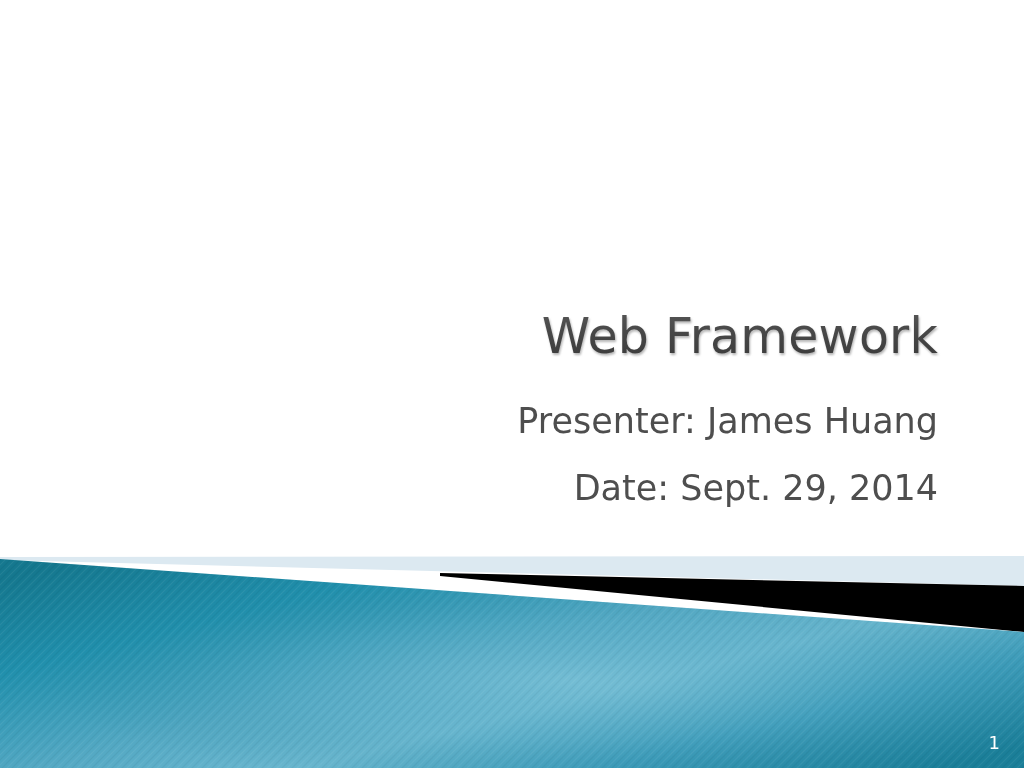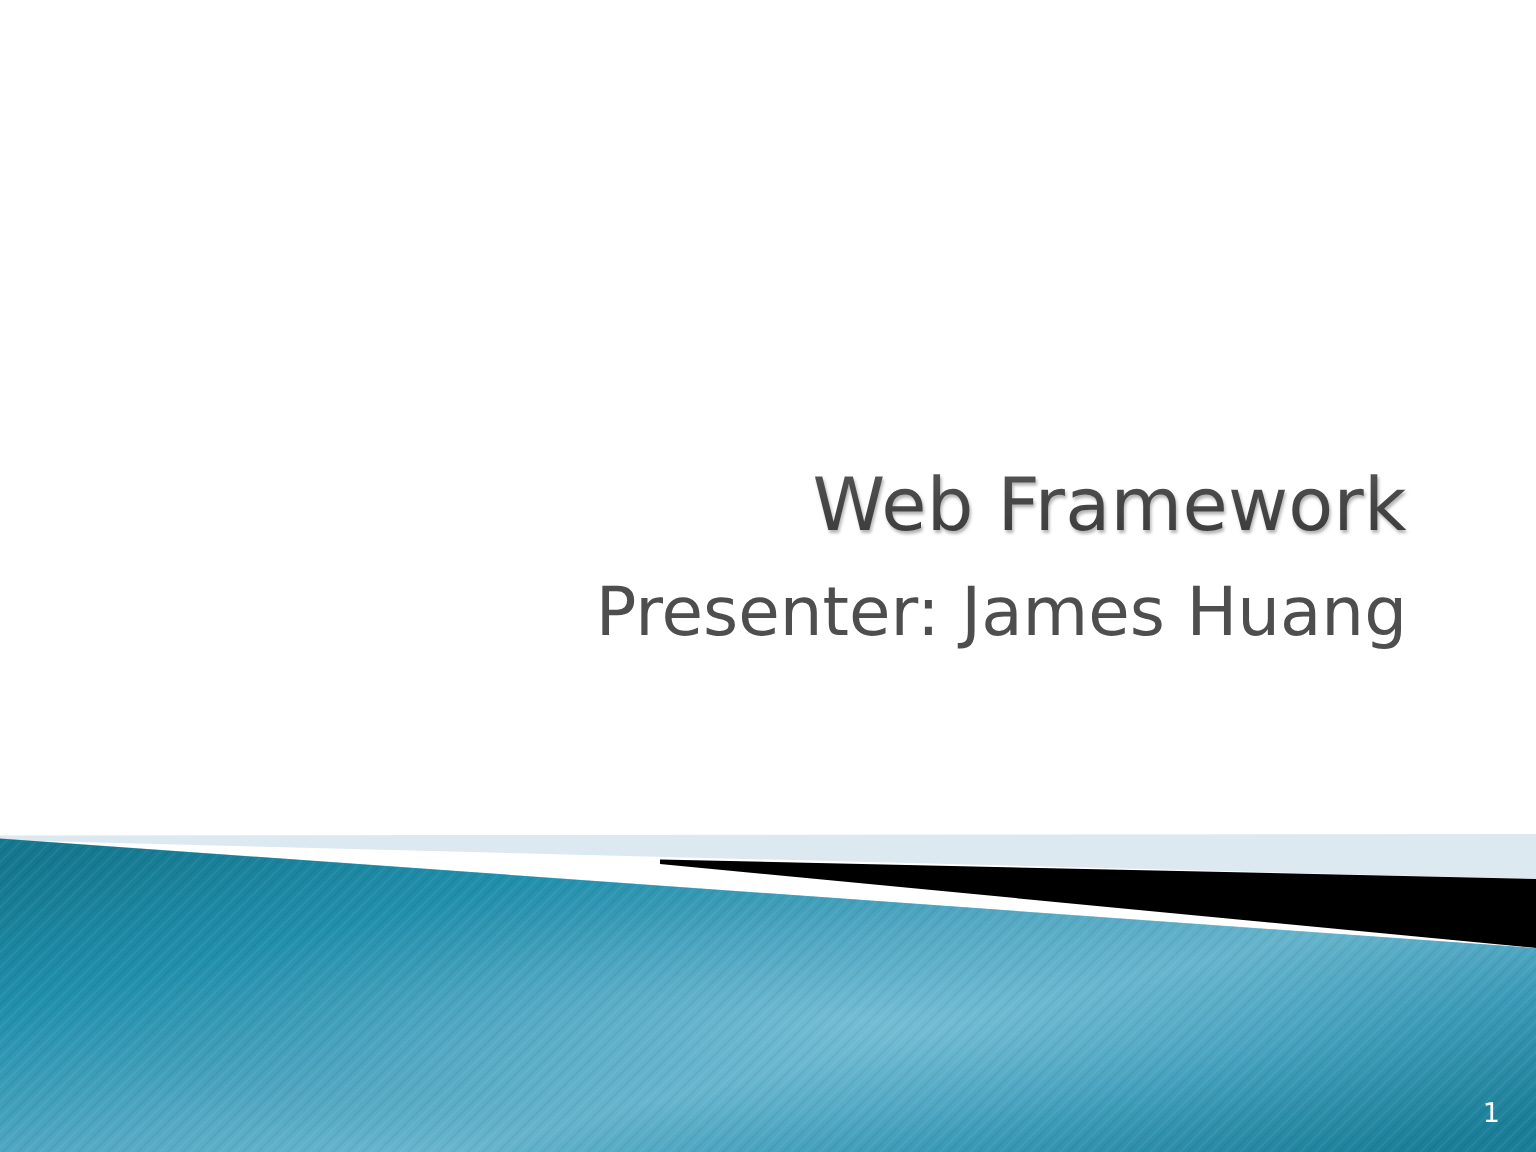--- a/index.html
+++ b/index.html
@@ -36,22 +36,22 @@
     background: linear-gradient(180deg, #606060 0%, #474747 45%, #343434 100%);
     -webkit-background-clip: text;
     background-clip: text;
     color: transparent;
     -webkit-text-fill-color: transparent;
     text-shadow: none;
     filter: drop-shadow(1.5px 2px 1.2px rgba(120,120,120,0.55));
   }
 
   .subtitle {
-    margin-top: 6px;
-    font-size: 45px;
+    margin-top: 20px;
+    font-size: 35px;
     line-height: 47px;
     font-weight: 400;
     color: #4e4e4e;
     white-space: nowrap;
   }
 
   
   .banner {
     position: absolute;
     left: 0;
@@ -78,20 +78,21 @@
   }
 </style>
 </head>
 <body>
 
 <div id="slide">
 
   <div class="text-block">
     <div class="slide-title">Web Framework</div>
     <div class="subtitle">Presenter: James Huang</div>
+    <div class="subtitle">Date: Sept. 29, 2014</div>
   </div>
 
   <div class="banner">
     <svg viewBox="0 0 1024 223" preserveAspectRatio="none">
       <defs>
         <linearGradient id="tealGrad" x1="0" y1="0.1" x2="1" y2="0.9">
           <stop offset="0%" stop-color="#15788f"></stop>
           <stop offset="22%" stop-color="#2190ad"></stop>
           <stop offset="46%" stop-color="#54a9c4"></stop>
           <stop offset="62%" stop-color="#6bb8d0"></stop>

